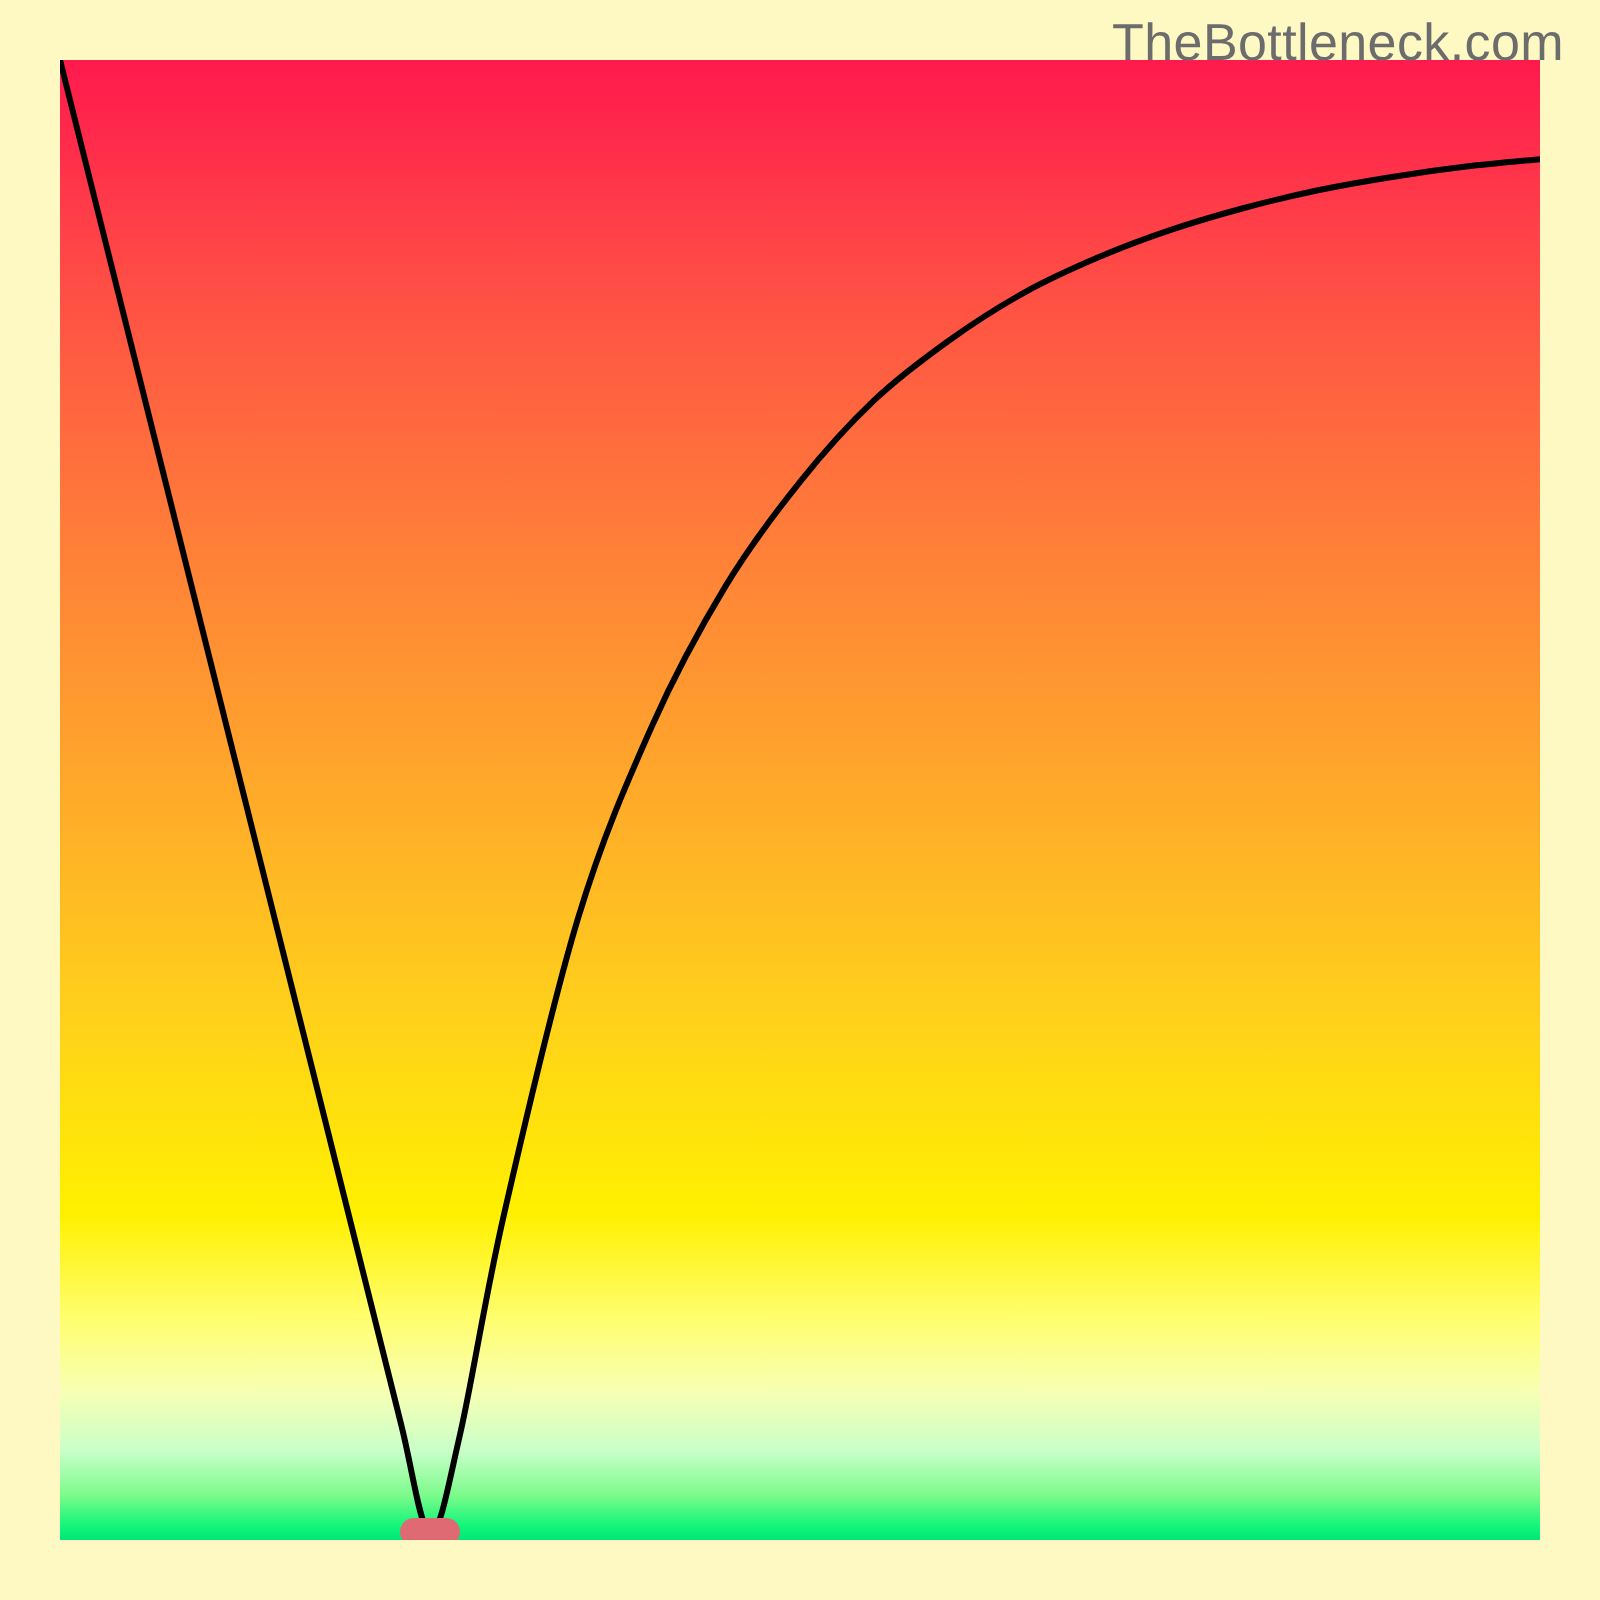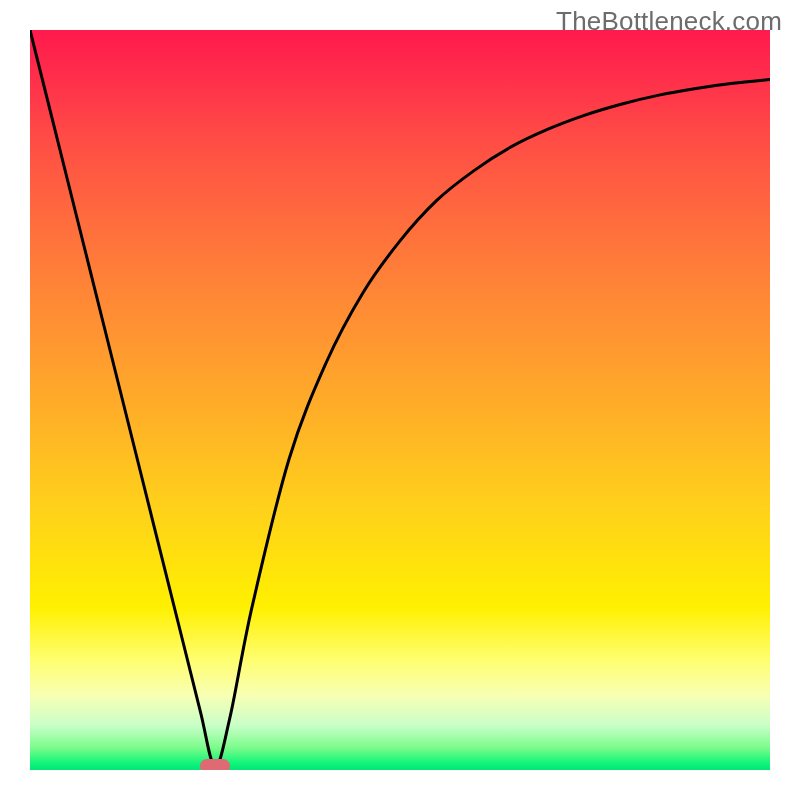--- a/index.html
+++ b/index.html
@@ -8,21 +8,21 @@
     width: 800px;
     height: 800px;
     background: #000;
     overflow: hidden;
     font-family: Arial, Helvetica, sans-serif;
   }
   .outer {
     position: relative;
     width: 800px;
     height: 800px;
-    background: #ffffff;
+    background: #fef9c3;
     text-align: right;
   }
   .watermark {
     position: absolute;
     top: 6px;
     right: 18px;
     color: #6c6c6c;
     font-size: 26px;
     font-weight: 400;
     letter-spacing: 0.2px;

